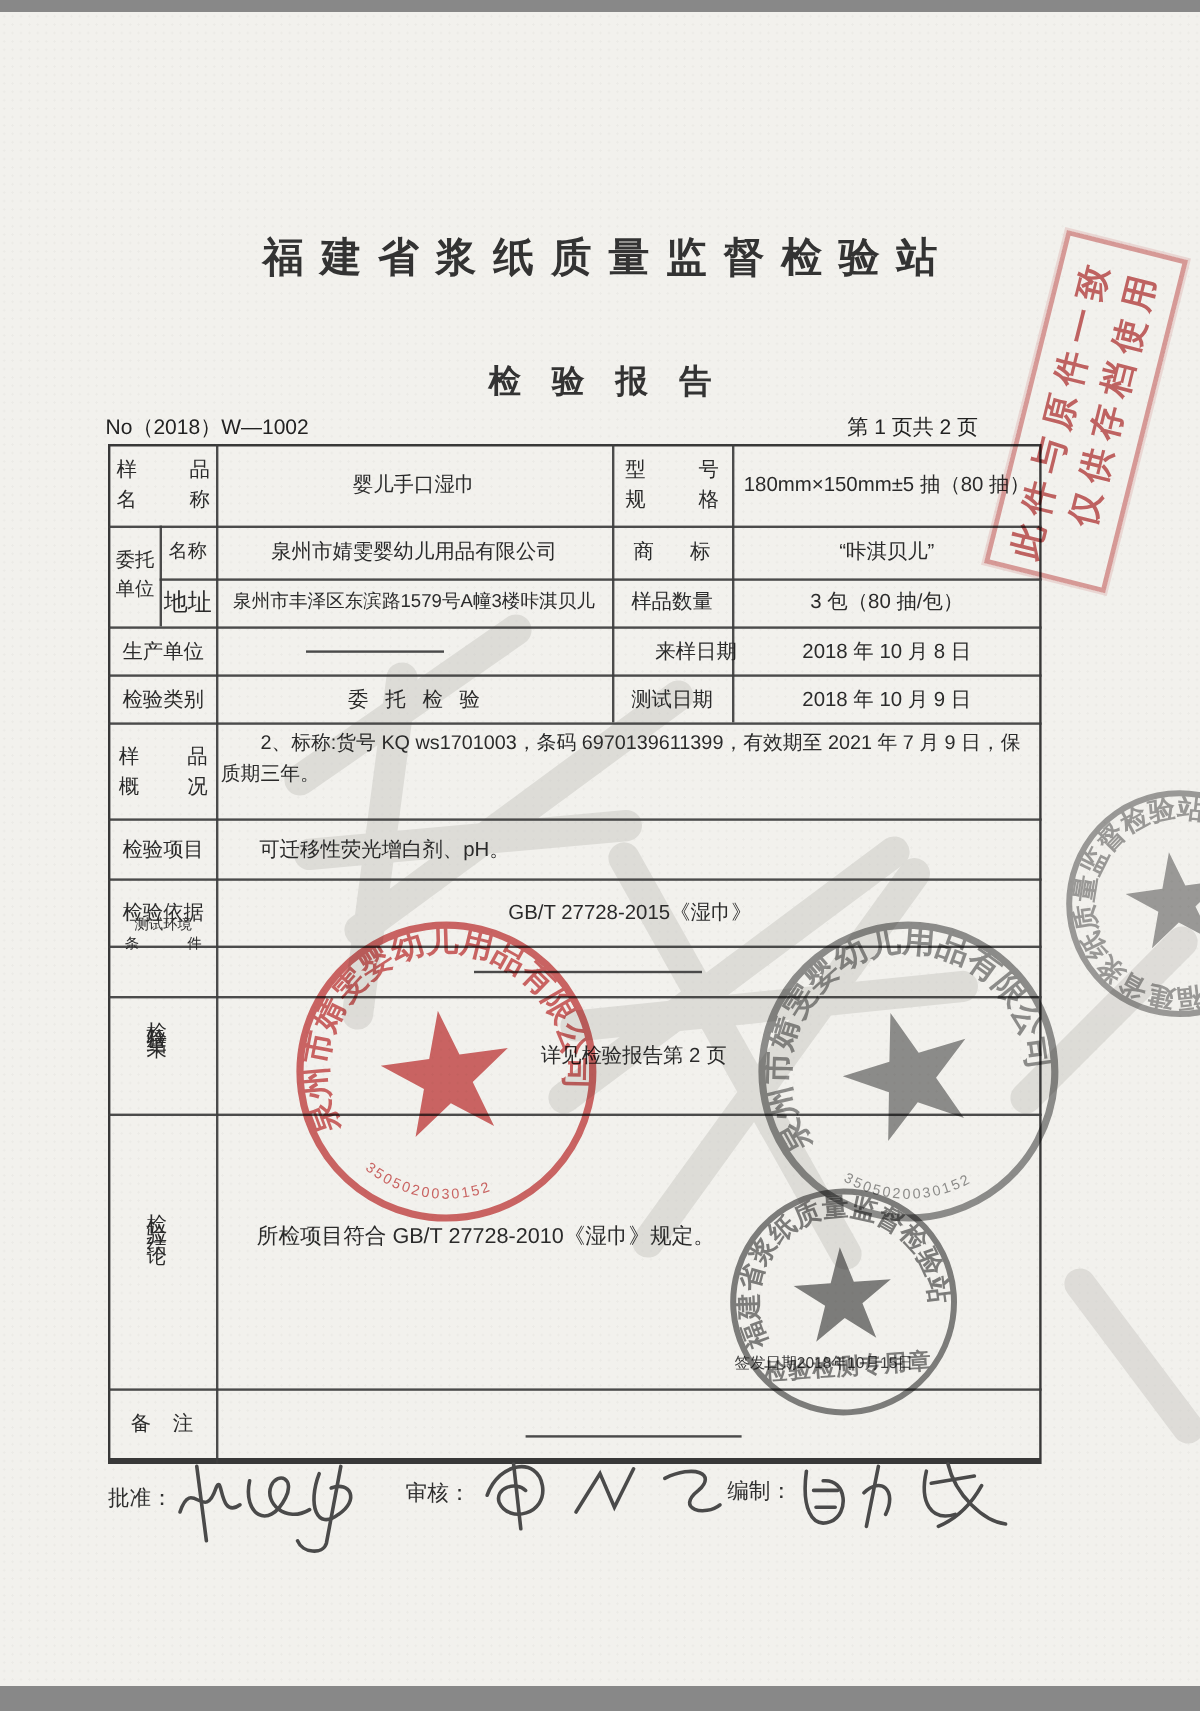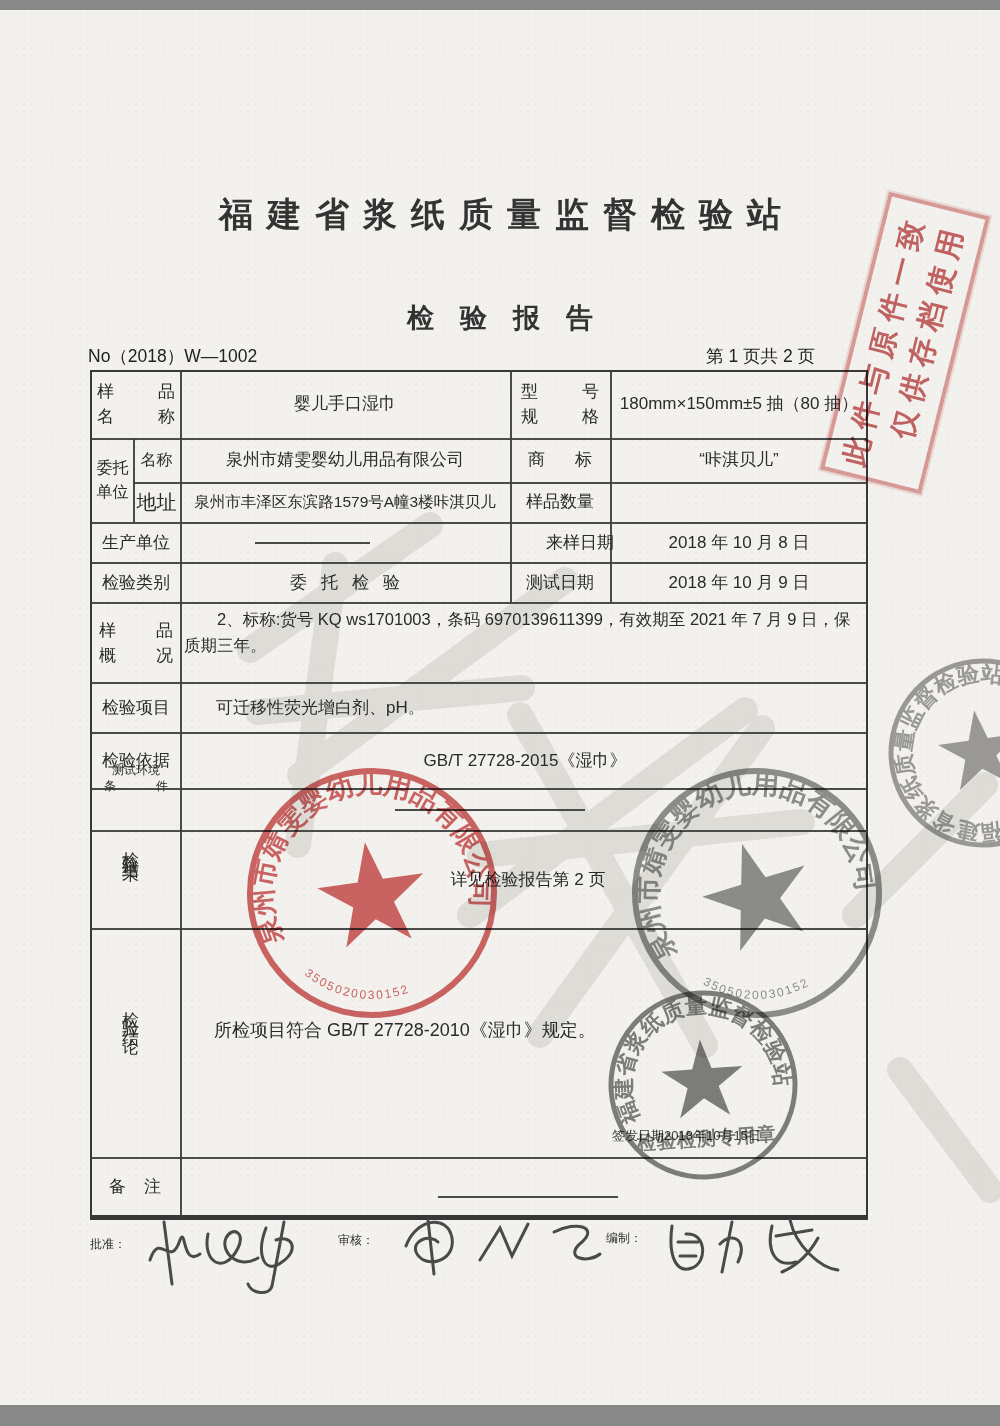--- a/index.html
+++ b/index.html
@@ -39,21 +39,21 @@
   .archive{
     position:absolute;left:762px;top:281px;width:286px;height:104px;
     transform:rotate(-76deg);transform-origin:50% 50%;
     border:4px solid #e2a2a2;box-shadow:0 0 0 2px rgba(226,162,162,.3);
     box-sizing:border-box;display:flex;flex-direction:column;justify-content:center;
     color:#c96868;font-size:29px;font-weight:bold;mix-blend-mode:multiply;
   }
   .archive .l1{letter-spacing:8px;padding-left:8px;}
   .archive .l2{letter-spacing:8px;padding-left:46px;}
   .sig{position:absolute;}
-  .siglabel{position:absolute;font-size:12px;color:#2f2f2f;}
+  .siglabel{position:absolute;font-size:18px;color:#2f2f2f;}
   .wm{position:absolute;inset:0;pointer-events:none;}
 </style>
 </head>
 <body>
 
 <div class="page">
 
   <svg class="wm" width="1000" height="1426" viewBox="0 0 1000 1426">
     <g stroke="#c9c8c3" stroke-width="26" stroke-linecap="round" fill="none" opacity="0.5">
       <path d="M 250 640 L 430 515"></path>
@@ -109,20 +109,21 @@
   <div class="cell" style="left:135px;top:430px;width:43px;height:40px;font-size:16px;">名称</div>
   <div class="cell" style="left:182px;top:430px;width:326px;height:40px;">泉州市婧雯婴幼儿用品有限公司</div>
   <div class="cell" style="left:512px;top:430px;width:96px;height:40px;">
     <span class="sp30">商标</span>
   </div>
   <div class="cell" style="left:612px;top:430px;width:254px;height:40px;">“咔淇贝儿”</div>
 
   <div class="cell" style="left:135px;top:474px;width:43px;height:36px;font-size:20px;">地址</div>
   <div class="cell" style="left:180px;top:474px;width:330px;height:36px;font-size:15.5px;">泉州市丰泽区东滨路1579号A幢3楼咔淇贝儿</div>
   <div class="cell" style="left:512px;top:474px;width:96px;height:36px;">样品数量</div>
+  <div class="cell" style="left:612px;top:474px;width:254px;height:36px;">3 包（80 抽/包）</div>
 
   <div class="cell" style="left:92px;top:514px;width:88px;height:38px;">生产单位</div>
   <div class="dash" style="left:255px;top:532px;width:115px;"></div>
   <div class="cell" style="left:532px;top:514px;width:96px;height:38px;">来样日期</div>
   <div class="cell" style="left:612px;top:514px;width:254px;height:38px;">2018 年 10 月 8 日</div>
 
   <div class="cell" style="left:92px;top:554px;width:88px;height:38px;">检验类别</div>
   <div class="cell" style="left:182px;top:554px;width:326px;height:38px;">
     <span class="sp14">委托检验</span>
   </div>

